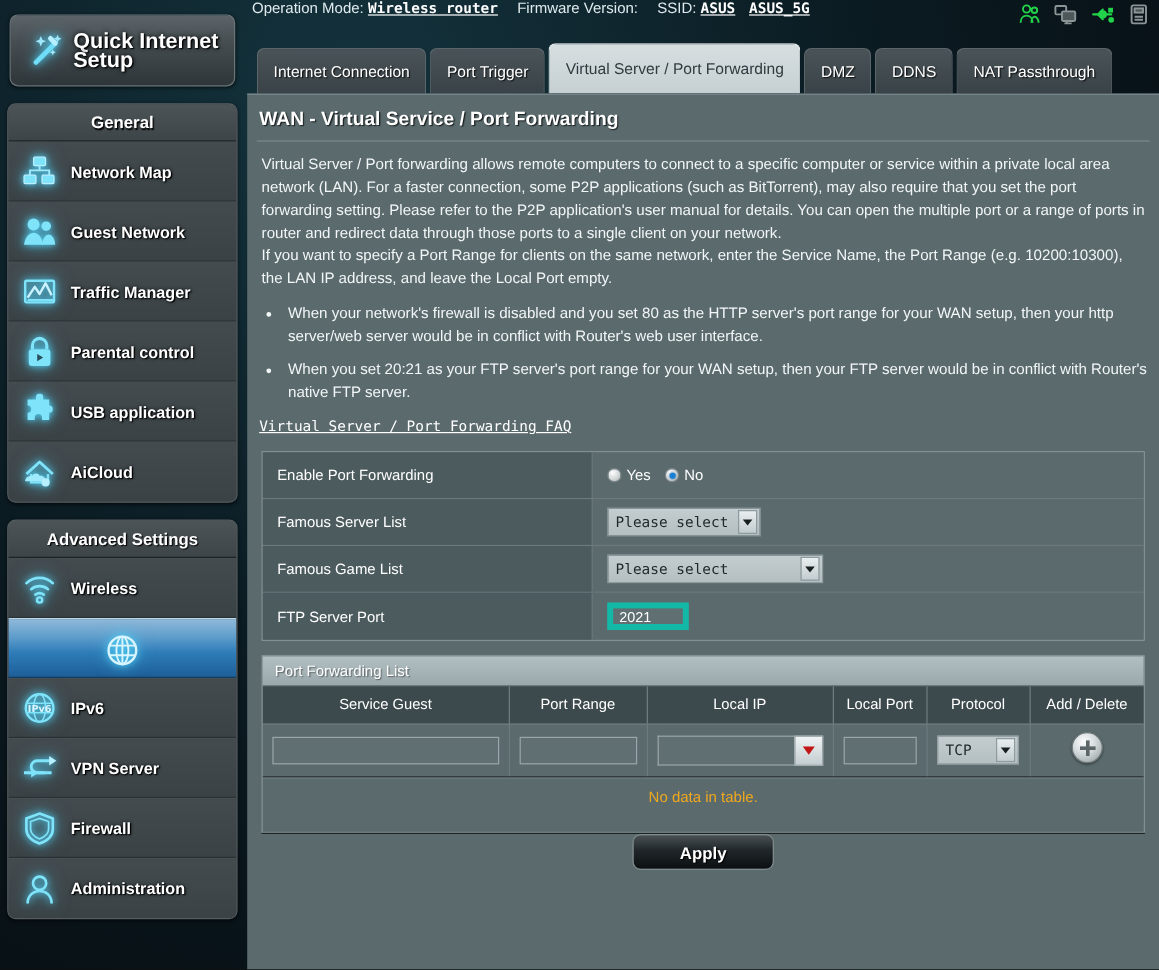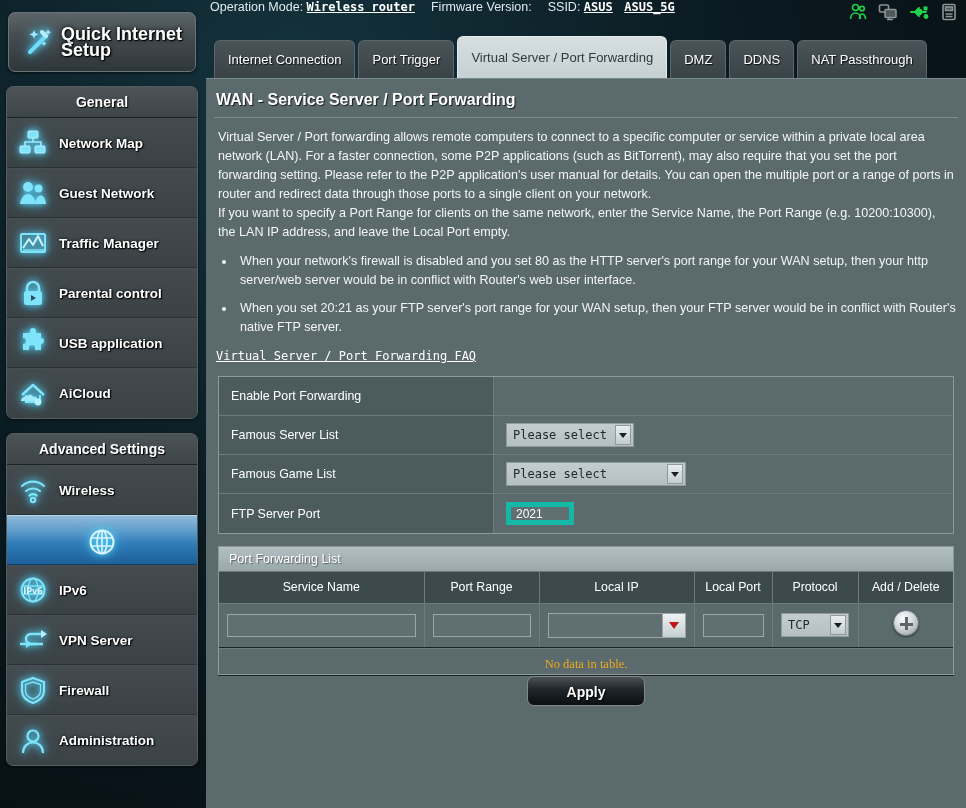--- a/index.html
+++ b/index.html
@@ -256,22 +256,22 @@
     border: 1px solid #6e7779; position: relative; display: inline-block;
     box-shadow: 0 1px 2px rgba(0,0,0,.5);
   }
   .plusbtn::before, .plusbtn::after {
     content: ""; position: absolute; background: #5c6668;
   }
   .plusbtn::before { left: 6px; top: 11.5px; width: 13px; height: 3px; }
   .plusbtn::after  { top: 6px; left: 11.5px; height: 13px; width: 3px; }
   .nodata {
     text-align: center; color: #f0a81e; font-size: 12.5px;
-    font-family: Liberation Serif, serif;
-    height: 26px; line-height: 30px;
+    font-family: Liberation Sans, sans-serif;
+    height: 45px; line-height: 30px;
     background: #5a6a6d;
     border-top: 1px solid #6d7b7e;
   }
   .applywrap { text-align: center; padding: 0 0 10px 0; border-top: 1px solid #1d2426; margin: 0 4px; }
   .applybtn {
     display: inline-block; width: 118px; height: 30px; line-height: 30px;
     border-radius: 7px;
     background: linear-gradient(180deg, #4a5154 0%, #20262a 45%, #0b0f11 100%);
     border: 1px solid #7f8a8d;
     color: #ffffff; font-weight: bold; font-size: 14px;
@@ -517,40 +517,52 @@
     <div class="tab">Internet Connection</div>
     <div class="tab">Port Trigger</div>
     <div class="tab active">Virtual Server / Port Forwarding</div>
     <div class="tab">DMZ</div>
     <div class="tab">DDNS</div>
     <div class="tab">NAT Passthrough</div>
   </div>
 
   <div id="content">
     <div class="inner">
-      <div class="page-title">WAN - Service Server / Port Forwarding</div>
+      <div class="page-title">WAN - Virtual Service / Port Forwarding</div>
       <div class="hr"></div>
 
       <div class="desc">
         <p>Virtual Server / Port forwarding allows remote computers to connect to a specific computer or service within a private local area network (LAN). For a faster connection, some P2P applications (such as BitTorrent), may also require that you set the port forwarding setting. Please refer to the P2P application's user manual for details. You can open the multiple port or a range of ports in router and redirect data through those ports to a single client on your network.</p>
         <p>If you want to specify a Port Range for clients on the same network, enter the Service Name, the Port Range (e.g. 10200:10300), the LAN IP address, and leave the Local Port empty.</p>
       </div>
 
       <ul class="notes">
         <li>When your network's firewall is disabled and you set 80 as the HTTP server's port range for your WAN setup, then your http server/web server would be in conflict with Router's web user interface.</li>
         <li>When you set 20:21 as your FTP server's port range for your WAN setup, then your FTP server would be in conflict with Router's native FTP server.</li>
       </ul>
 
       <a class="faq" href="#">Virtual Server / Port Forwarding FAQ</a>
 
       
       <div class="section">
 
         <div class="row">
           <div class="cell-label">Enable Port Forwarding</div>
+          <div class="cell-value">
+            <span class="radio-grp">
+              <label class="radio-opt">
+                <span class="radio"></span>
+                <span>Yes</span>
+              </label>
+              <label class="radio-opt">
+                <span class="radio on"></span>
+                <span>No</span>
+              </label>
+            </span>
+          </div>
         </div>
 
         <div class="row">
           <div class="cell-label">Famous Server List</div>
           <div class="cell-value">
             <span class="sel" style="width:128px">
               <span class="txt">Please select</span>
               <span class="arw">
                   <span class="caret"></span>
                 </span>
@@ -577,21 +589,21 @@
           </div>
         </div>
       </div>
 
       
       <div class="section">
         <div class="sec-head">Port Forwarding List</div>
         <table class="fw">
           <thead>
             <tr>
-              <th style="width:205px">Service Name</th>
+              <th style="width:205px">Service Guest</th>
               <th style="width:115px">Port Range</th>
               <th style="width:155px">Local IP</th>
               <th style="width:78px">Local Port</th>
               <th style="width:86px">Protocol</th>
               <th>Add / Delete</th>
             </tr>
           </thead>
           <tbody>
             <tr>
               <td>

